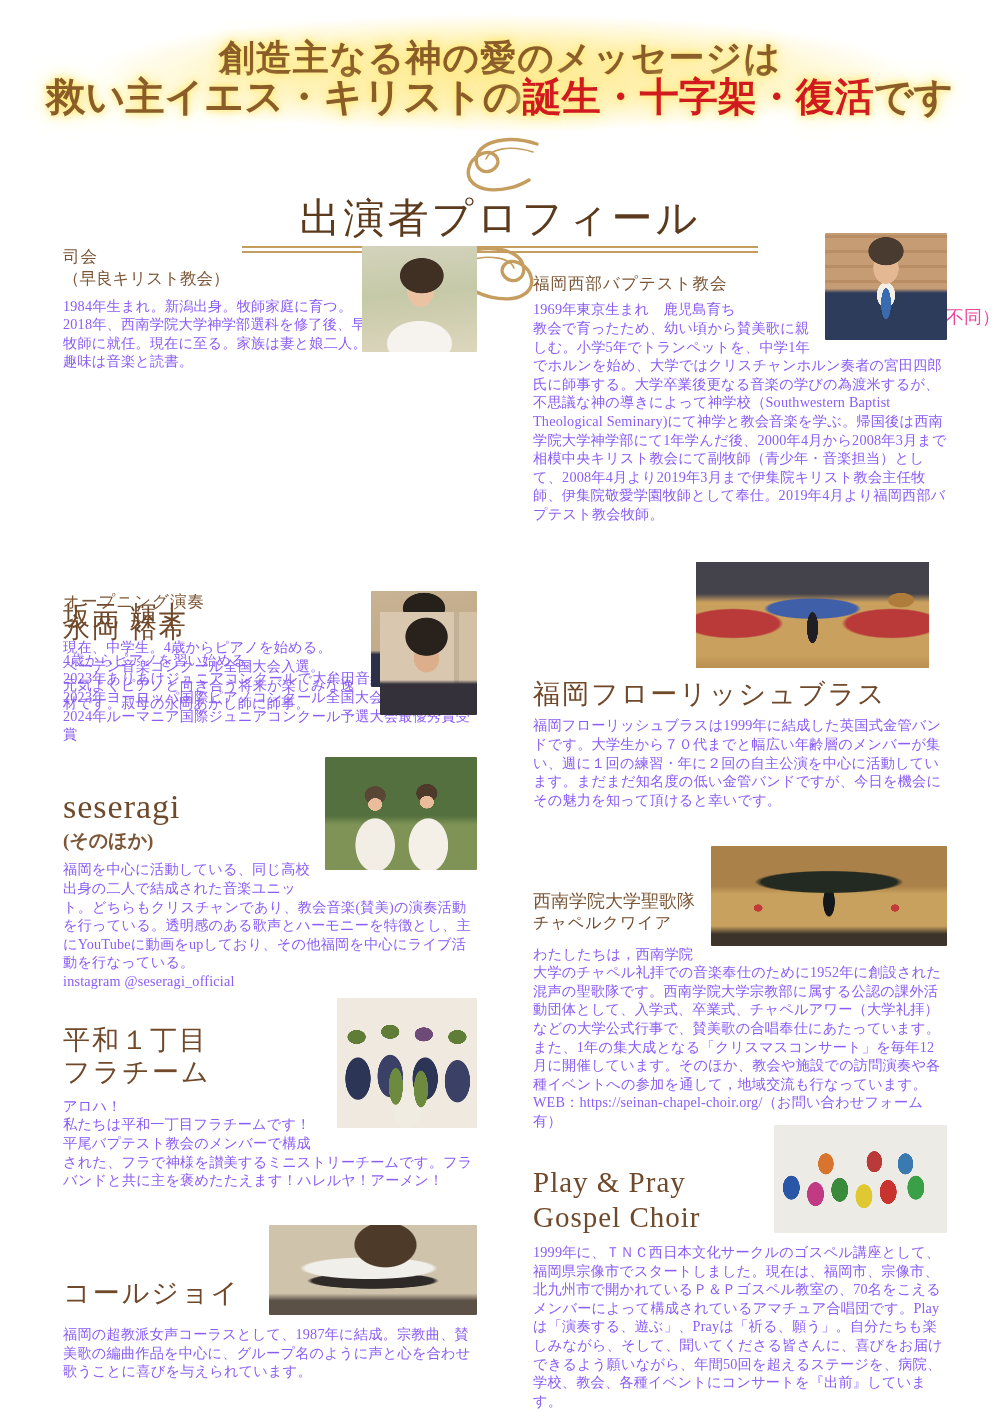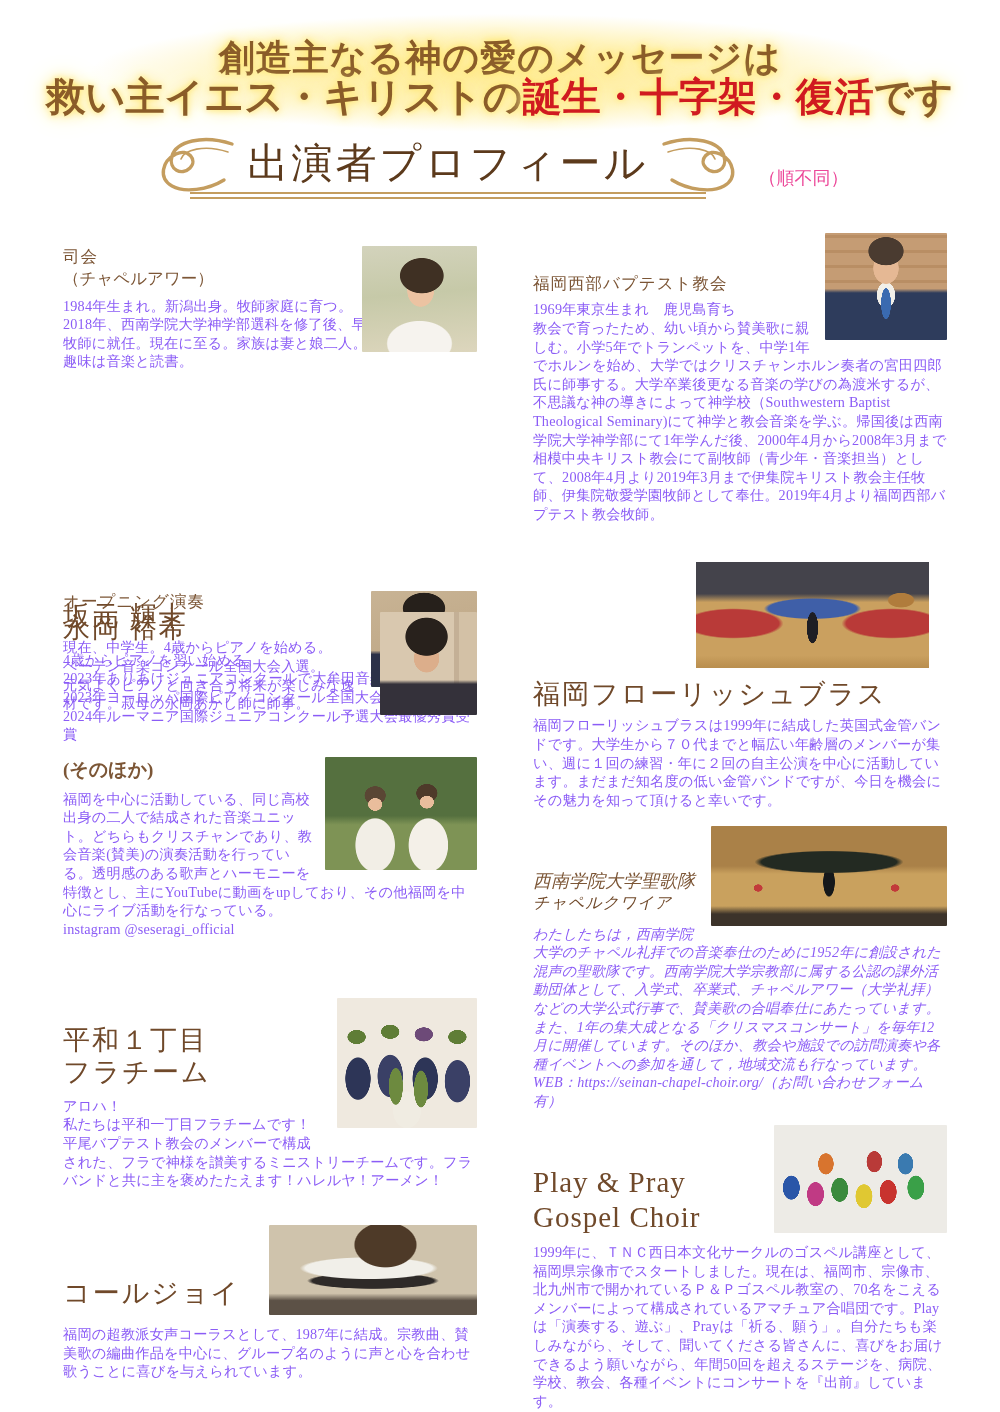--- a/index.html
+++ b/index.html
@@ -11,21 +11,21 @@
         background:radial-gradient(closest-side,#ffe98e 0%,#fff3bc 55%,rgba(255,255,255,0) 100%);}
   .headline{position:absolute;left:0;width:1000px;text-align:center;
         font-family:"Liberation Sans","DejaVu Sans",sans-serif;font-weight:700;color:#8a5c28;
         text-shadow:0 0 6px #ffe566,0 0 14px #ffec8a,0 0 26px #fff3b4;}
   .h-line1{top:34px;font-size:36px;letter-spacing:1px;}
   .h-line2{top:70px;font-size:39px;letter-spacing:0px;}
   .h-red{color:#d01a20;}
 
   
   .titlerow{position:absolute;top:132px;left:0;width:1000px;display:flex;
-        justify-content:center;align-items:center;}
+        justify-content:center;align-items:center;flex-direction:column;}
   .fl{width:86px;height:64px;flex:0 0 auto;}
   .fl.mirror{transform:scaleX(-1);}
   .ttl-wrap{position:relative;margin:0 10px;}
   .ttl{font-size:41px;color:#5c3a1c;letter-spacing:3px;line-height:1.1;}
   .dbl{position:absolute;left:-58px;right:-58px;bottom:-12px;height:3px;
         border-top:2px solid #c49d5f;border-bottom:2px solid #c49d5f;}
   .ordernote{font-size:18px;color:#ec4899;align-self:flex-end;margin:0 0 6px 14px;
         font-family:"Liberation Serif","DejaVu Serif",serif;}
 
   
@@ -137,21 +137,21 @@
     <svg class="fl mirror" viewBox="0 0 86 64">
       <path d="M80 12 C50 2 24 10 20 24 C16 38 30 44 38 36 C46 28 36 16 24 22 C10 29 6 46 20 54 C32 61 56 58 72 48" fill="none" stroke="#c49d5f" stroke-width="3.4" stroke-linecap="round"></path>
       <path d="M76 20 C52 12 32 18 29 27" fill="none" stroke="#c49d5f" stroke-width="1.6" stroke-linecap="round"></path>
     </svg>
     <span class="ordernote">（順不同）</span>
   </div>
 
   <section class="sec rel" style="top:232px;left:63px;">
     <div class="photo abs ph-kayama" style="width:115px;height:106px;"></div>
     <div class="role" style="margin-top:14px;">司会</div>
-    <div class="sub">（チャペルアワー）</div>
+    <div class="sub">（早良キリスト教会）</div>
     <p class="bio">1984年生まれ。新潟出身。牧師家庭に育つ。
 2018年、西南学院大学神学部選科を修了後、早良キリスト教会牧師に就任。現在に至る。家族は妻と娘二人。
 趣味は音楽と読書。</p>
   </section>
 
   <section class="sec rel" style="top:432px;left:63px;">
     <div class="photo abs ph-nagaoka" style="width:106px;height:96px;"></div>
     <div class="role" style="margin-top:20px;">オープニング演奏</div>
     <h2 class="name">永岡 裕希</h2>
     <p class="bio">4歳からピアノを習い始める。
@@ -163,20 +163,21 @@
   <section class="sec" style="top:598px;left:63px;">
     <div class="photo ph-sakamoto" style="width:97px;height:103px;margin-top:14px;"></div>
     <h2 class="name" style="margin-top:2px;">坂元 輝十</h2>
     <p class="bio">現在、中学生。4歳からピアノを始める。
 ベーテン音楽コンクール全国大会入選。
 元気よくピアノと向き合う将来が楽しみな逸材です。叔母の永岡あかし師に師事。</p>
   </section>
 
   <section class="sec" style="top:757px;left:63px;">
     <div class="photo ph-seseragi" style="width:152px;height:113px;"></div>
+    <h2 class="name" style="margin-top:30px;font-size:34px;letter-spacing:1px;">seseragi</h2>
     <div class="sub" style="font-size:19px;font-weight:bold;">(そのほか)</div>
     <p class="bio">福岡を中心に活動している、同じ高校出身の二人で結成された音楽ユニット。どちらもクリスチャンであり、教会音楽(賛美)の演奏活動を行っている。透明感のある歌声とハーモニーを特徴とし、主にYouTubeに動画をupしており、その他福岡を中心にライブ活動を行なっている。
 instagram @seseragi_official</p>
   </section>
 
   <section class="sec" style="top:998px;left:63px;">
     <div class="photo ph-hula" style="width:140px;height:130px;"></div>
     <h2 class="name" style="margin-top:26px;">平和１丁目
 フラチーム</h2>
     <p class="bio" style="margin-top:8px;">アロハ！
@@ -196,21 +197,21 @@
     <p class="bio">1969年東京生まれ　鹿児島育ち
 教会で育ったため、幼い頃から賛美歌に親しむ。小学5年でトランペットを、中学1年でホルンを始め、大学ではクリスチャンホルン奏者の宮田四郎氏に師事する。大学卒業後更なる音楽の学びの為渡米するが、不思議な神の導きによって神学校（Southwestern Baptist Theological Seminary)にて神学と教会音楽を学ぶ。帰国後は西南学院大学神学部にて1年学んだ後、2000年4月から2008年3月まで相模中央キリスト教会にて副牧師（青少年・音楽担当）として、2008年4月より2019年3月まで伊集院キリスト教会主任牧師、伊集院敬愛学園牧師として奉仕。2019年4月より福岡西部バプテスト教会牧師。</p>
   </section>
 
   <section class="sec" style="top:562px;left:533px;">
     <div class="ph-brass" style="width:233px;height:106px;margin:0 18px 10px auto;"></div>
     <h2 class="name" style="margin-top:6px;">福岡フローリッシュブラス</h2>
     <p class="bio">福岡フローリッシュブラスは1999年に結成した英国式金管バンドです。大学生から７０代までと幅広い年齢層のメンバーが集い、週に１回の練習・年に２回の自主公演を中心に活動しています。まだまだ知名度の低い金管バンドですが、今日を機会にその魅力を知って頂けると幸いです。</p>
   </section>
 
-  <section class="sec" style="top:826px;left:533px;font-style:italic;">
+  <section class="sec" style="top:846px;left:533px;">
     <div class="photo ph-chapel" style="width:236px;height:100px;margin-left:10px;"></div>
     <div class="role" style="margin-top:44px;font-size:18px;letter-spacing:0;">西南学院大学聖歌隊</div>
     <h2 class="name" style="font-size:16px;letter-spacing:1px;">チャペルクワイア</h2>
     <p class="bio" style="margin-top:12px;">わたしたちは，西南学院大学のチャペル礼拝での音楽奉仕のために1952年に創設された混声の聖歌隊です。西南学院大学宗教部に属する公認の課外活動団体として、入学式、卒業式、チャペルアワー（大学礼拝）などの大学公式行事で、賛美歌の合唱奉仕にあたっています。また、1年の集大成となる「クリスマスコンサート」を毎年12月に開催しています。そのほか、教会や施設での訪問演奏や各種イベントへの参加を通して，地域交流も行なっています。WEB：https://seinan-chapel-choir.org/（お問い合わせフォーム有）</p>
   </section>
 
   <section class="sec" style="top:1125px;left:533px;">
     <div class="photo ph-playpray" style="width:173px;height:108px;margin-left:10px;"></div>
     <h2 class="name" style="margin-top:40px;font-size:29px;letter-spacing:1px;">Play &amp; Pray
 Gospel Choir</h2>

